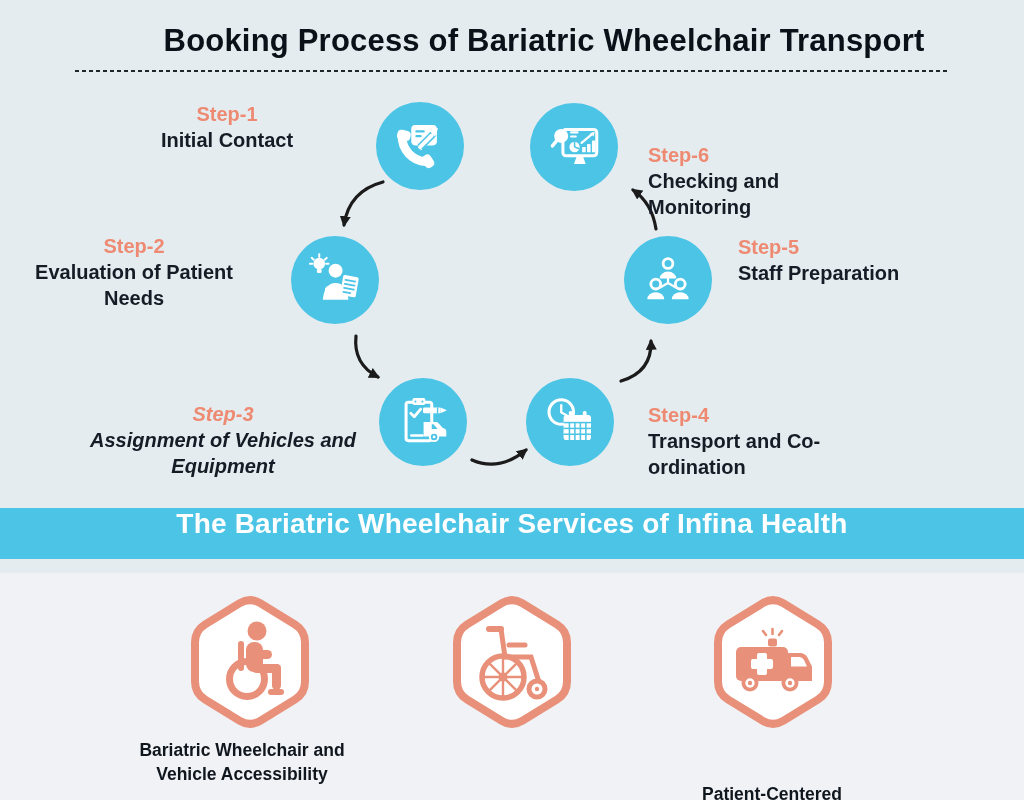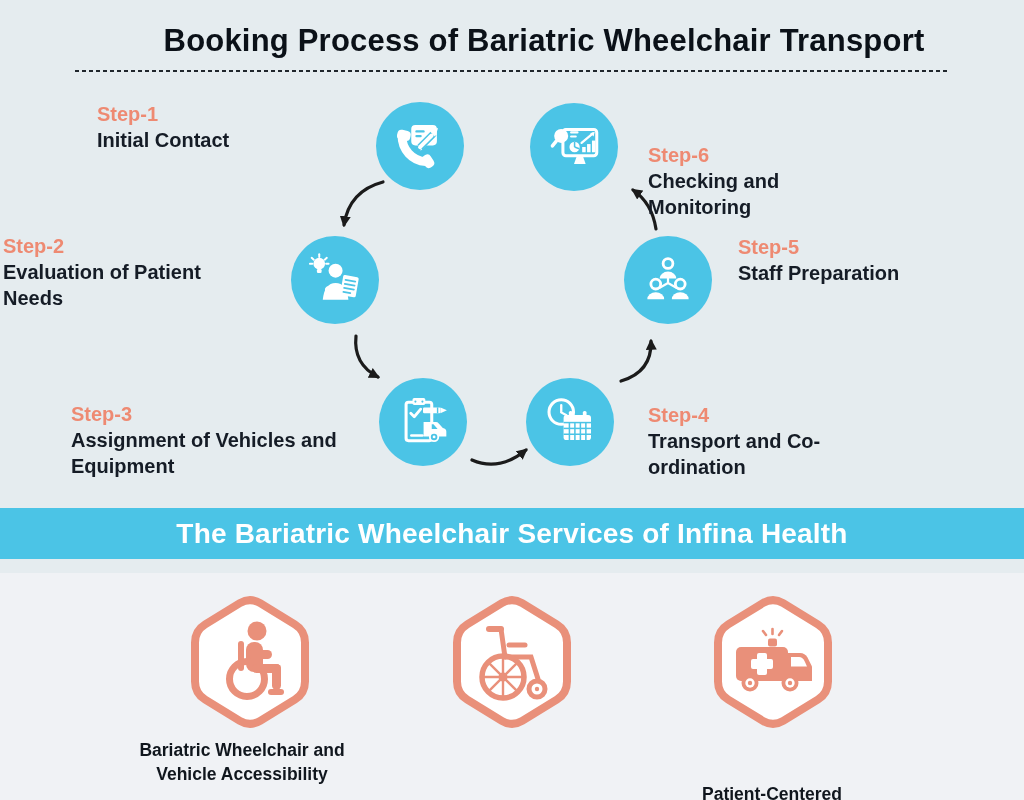--- a/index.html
+++ b/index.html
@@ -21,38 +21,38 @@
   
   .arrows{position:absolute;left:0;top:0;pointer-events:none;}
   .bubble{
     position:absolute;width:88px;height:88px;border-radius:50%;
     background:#4bc4e6;display:flex;align-items:center;justify-content:center;
   }
   .bubble svg{width:56px;height:56px;display:block;}
   .step-text{position:absolute;line-height:26px;font-weight:bold;font-size:20px;}
   .step-text .step-label{color:#ee8a72;}
   .step-text .step-name{color:#151c26;}
-  .ta-r{text-align:left;}
+  .ta-r{text-align:center;}
   .ta-l{text-align:left;}
   .pos-s1{right:667px;top:101px;width:260px;}
   .pos-s2{right:759px;top:233px;width:262px;}
-  .pos-s3{right:685px;top:401px;width:268px;}
+  .pos-s3{right:667px;top:401px;width:268px;font-style:italic;}
   .pos-s4{left:648px;top:402px;width:216px;}
   .pos-s5{left:738px;top:234px;width:220px;}
   .pos-s6{left:648px;top:102px;width:168px;margin-top:40px;}
   .b1{left:376px;top:102px;}
   .b2{left:291px;top:236px;}
   .b3{left:379px;top:378px;}
   .b4{left:526px;top:378px;}
   .b5{left:624px;top:236px;}
   .b6{left:530px;top:103px;}
   
   .banner{
     position:absolute;left:0;top:508px;width:1024px;height:51px;
-    background:#4bc4e6;display:flex;align-items:center;justify-content:center;
+    background:#4bc4e6;display:flex;justify-content:center;
   }
   .banner h2{
     margin:0;color:#ffffff;font-size:28px;font-weight:bold;letter-spacing:.2px;
   }
   
   .bottom-bg{position:absolute;left:0;top:573px;width:1024px;height:227px;background:#f0f2f5;}
   .hex{position:absolute;top:592px;width:124px;height:140px;}
   .hx1{left:188px;} .hx2{left:450px;} .hx3{left:711px;}
   .service-label{
     position:absolute;top:738px;text-align:center;font-weight:bold;

